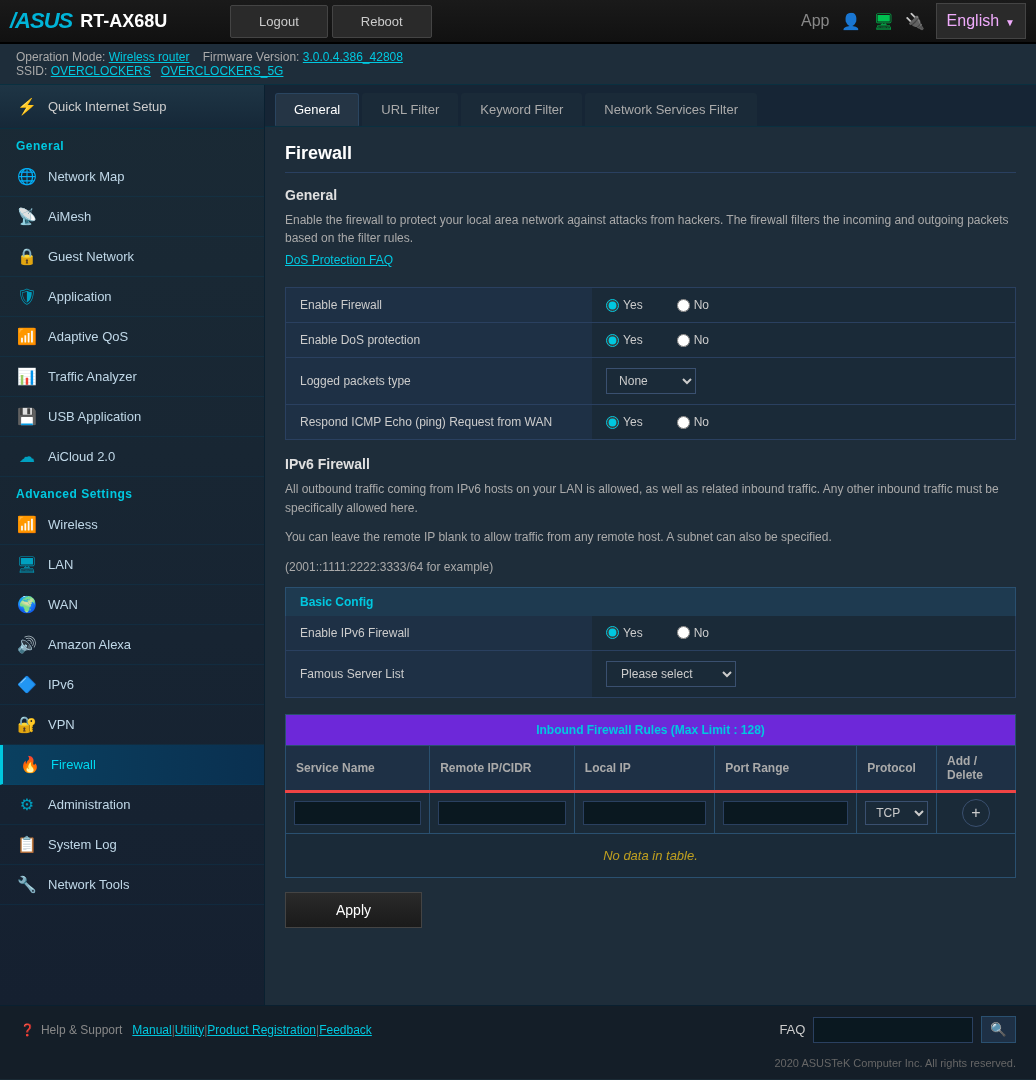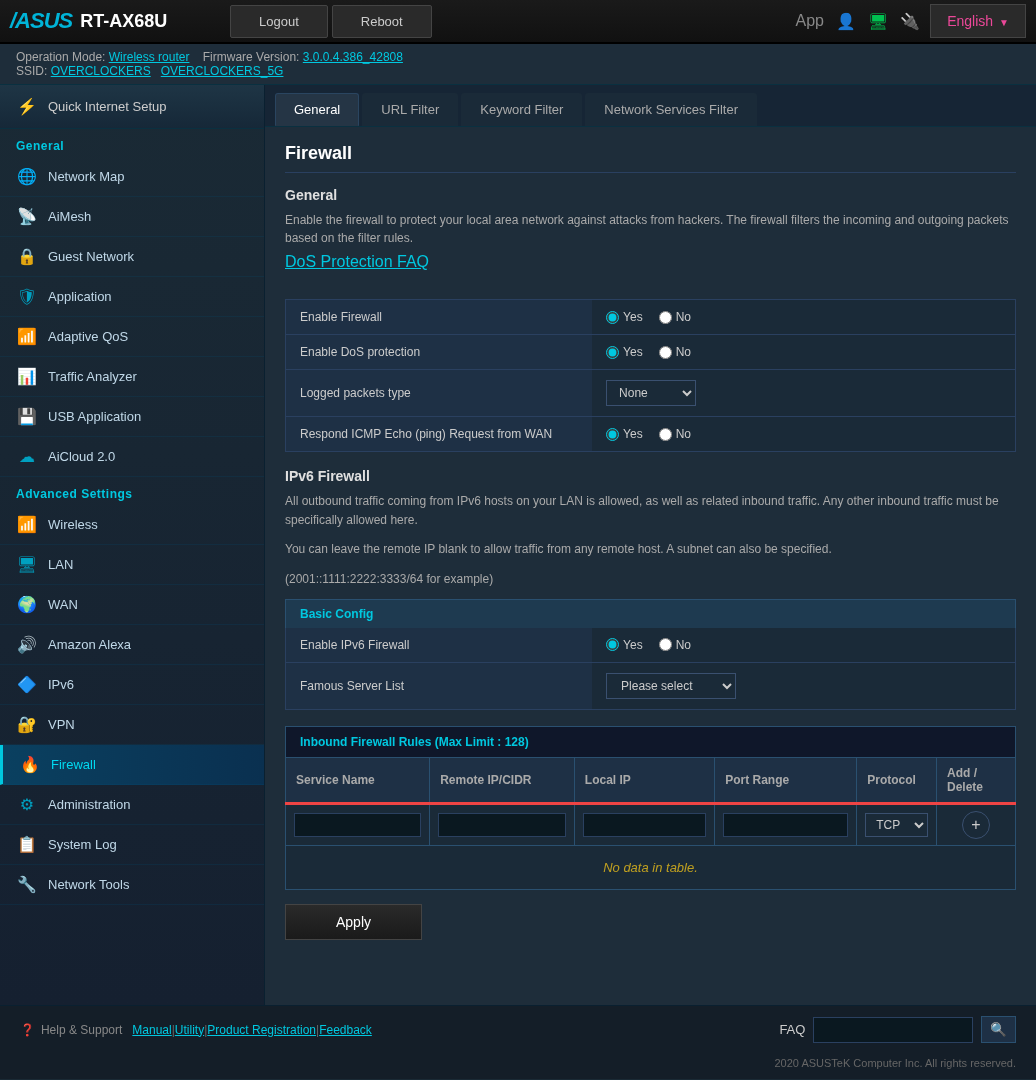--- a/index.html
+++ b/index.html
@@ -49,25 +49,25 @@
       color: #ccc;
       border: 1px solid #444;
       padding: 8px 28px;
       cursor: pointer;
       font-size: 13px;
       border-radius: 2px;
     }
     .lang-btn {
       margin-left: auto;
       background: #2a2a2a;
-      color: #ec4899;
+      color: #f0abfc;
       border: 1px solid #444;
-      padding: 8px 16px;
-      cursor: pointer;
-      font-size: 14px;
+      padding: 8px 10px;
+      cursor: pointer;
+      font-size: 16px;
       display: flex;
       align-items: center;
       gap: 6px;
     }
     .top-icons {
       display: flex;
       align-items: center;
       gap: 12px;
       margin-left: 20px;
       text-align: right;
@@ -199,23 +199,23 @@
     .section-desc {
       color: #aaa;
       font-size: 12px;
       line-height: 1.5;
       margin-bottom: 6px;
     }
     .dos-link {
       color: #00c8e0;
       text-decoration: underline;
       cursor: pointer;
-      font-size: 16px;
+      font-size: 12px;
       display: block;
-      margin-bottom: 28px;
+      margin-bottom: 20px;
     }
 
     
     .settings-table {
       width: 100%;
       border-collapse: collapse;
       background: #1a2a38;
       border: 1px solid #2a4060;
       margin-bottom: 16px;
     }
@@ -232,21 +232,21 @@
       font-size: 12px;
       width: 42%;
       background: #1e3045;
     }
     .settings-table td:last-child {
       color: #ccc;
       font-size: 12px;
     }
 
     
-    .radio-group { display: flex; align-items: center; gap: 6px; }
+    .radio-group { display: flex; align-items: center; gap: 24px; }
     .radio-group label { display: flex; align-items: center; gap: 4px; cursor: pointer; color: #ccc; font-size: 12px; margin-right: 10px; }
     input[type="radio"] { accent-color: #00c8e0; cursor: pointer; }
 
     
     .select-styled {
       background: #1a2a38;
       color: #ccc;
       border: 1px solid #3a5070;
       padding: 4px 8px;
       font-size: 12px;
@@ -280,26 +280,27 @@
       color: #ccc;
       border: 1px solid #3a5070;
       padding: 4px 10px;
       font-size: 12px;
       cursor: pointer;
       min-width: 130px;
     }
 
     
     .inbound-header {
-      background: #0f172a;
+      background: #6d28d9;
       color: #00c8e0;
       font-size: 12px;
       font-weight: bold;
       padding: 8px 14px;
       border: 1px solid #2a5070;
+      text-align: center;
     }
     .inbound-table {
       width: 100%;
       border-collapse: collapse;
       background: #1a2a38;
       border: 1px solid #2a5070;
       border-top: none;
     }
     .inbound-table th {
       background: #1e3045;

